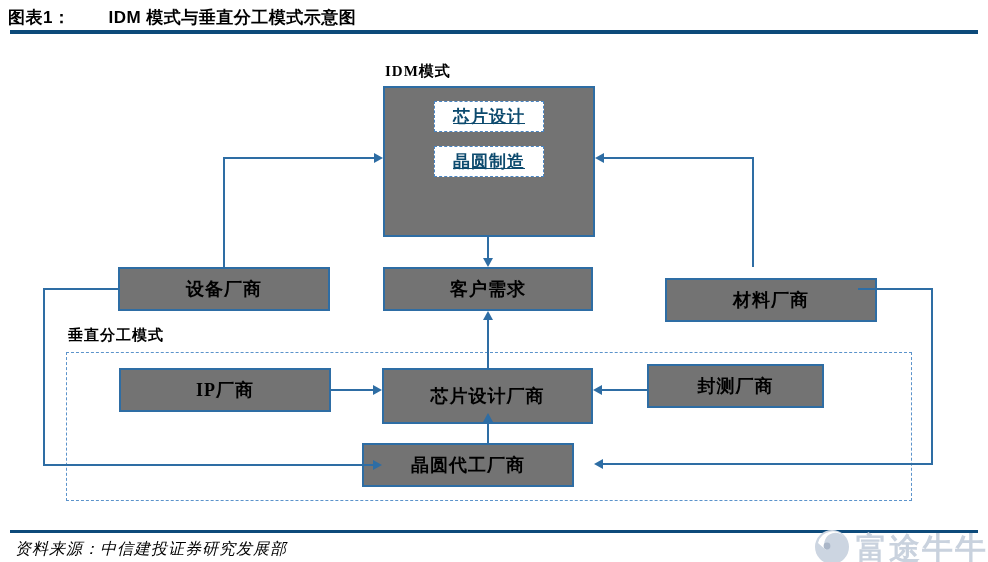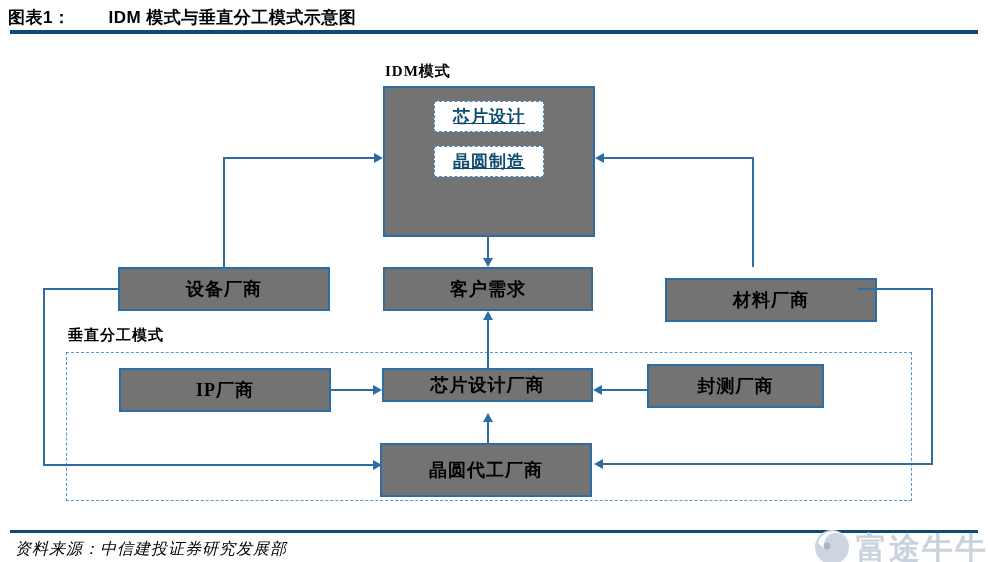--- a/index.html
+++ b/index.html
@@ -51,23 +51,23 @@
   <div class="dbox" style="left:434px;top:101px;width:110px;height:31px;">芯片设计</div>
   <div class="dbox" style="left:434px;top:146px;width:110px;height:31px;">晶圆制造</div>
 
   <div class="sbox" style="left:118px;top:267px;width:212px;height:44px;">设备厂商</div>
   <div class="sbox" style="left:383px;top:267px;width:210px;height:44px;">客户需求</div>
   <div class="sbox" style="left:646px;top:278px;width:212px;height:44px;margin-left:19px;">材料厂商</div>
 
   <div class="lbl" style="left:68px;top:326px;">垂直分工模式</div>
   <div class="dcontainer" style="left:66px;top:352px;width:846px;height:149px;"></div>
   <div class="sbox" style="left:119px;top:368px;width:212px;height:44px;">IP厂商</div>
-  <div class="sbox" style="left:382px;top:368px;width:211px;height:34px;">芯片设计厂商</div>
+  <div class="sbox" style="left:382px;top:368px;width:211px;height:56px;">芯片设计厂商</div>
   <div class="sbox" style="left:647px;top:356px;width:177px;height:44px;margin-top:8px;">封测厂商</div>
-  <div class="sbox" style="left:380px;top:443px;width:212px;height:54px;">晶圆代工厂商</div>
+  <div class="sbox" style="left:362px;top:443px;width:212px;height:44px;">晶圆代工厂商</div>
 
   <div class="vline" style="left:223px;top:157px;height:110px;"></div>
   <div class="hline" style="left:223px;top:157px;width:151px;"></div>
   <div class="arr right" style="left:374px;top:153px;"></div>
 
   <div class="vline" style="left:752px;top:157px;height:110px;"></div>
   <div class="hline" style="left:604px;top:157px;width:150px;"></div>
   <div class="arr left" style="left:595px;top:153px;"></div>
 
   <div class="vline" style="left:487px;top:237px;height:21px;"></div>

